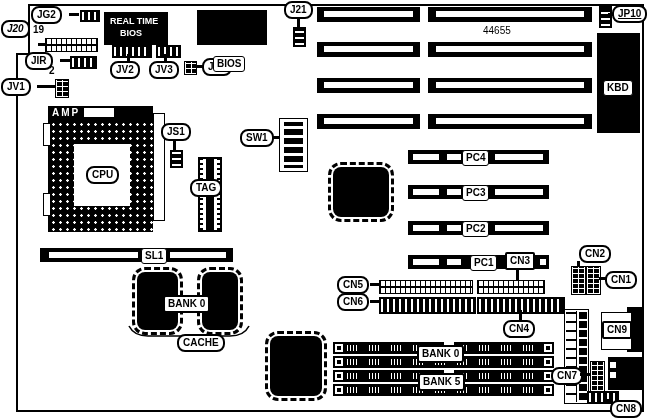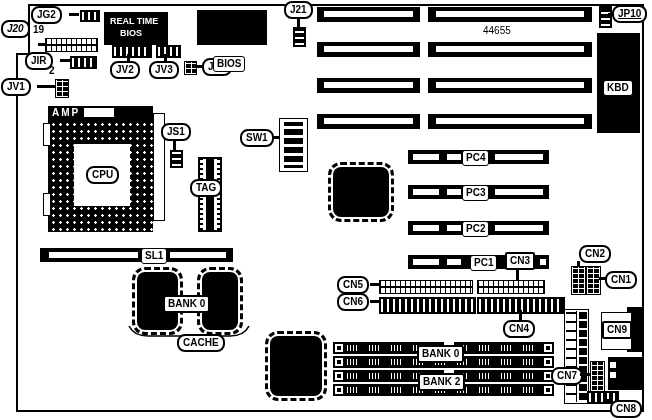--- a/index.html
+++ b/index.html
@@ -229,21 +229,21 @@
     <div class="simm-key"></div>
     <div class="latch" style="right:2px;"></div>
   </div>
   <div class="simm" style="left:333px;top:384px;width:221px;height:12px;">
     <div class="latch" style="left:2px;"></div>
     <div class="simm-pins"></div>
     <div class="simm-key"></div>
     <div class="latch" style="right:2px;"></div>
   </div>
   <div class="blk-lbl" style="left:417px;top:345px;border-width:2px;z-index:7;">BANK 0</div>
-  <div class="blk-lbl" style="left:418px;top:373px;border-width:2px;z-index:7;">BANK 2</div>
+  <div class="blk-lbl" style="left:418px;top:373px;border-width:2px;z-index:7;">BANK 5</div>
 
   <div class="lbl" style="left:579px;top:245px;">CN2</div>
   <div class="ln" style="left:577px;top:261px;width:3px;height:6px;"></div>
   <div class="pin-grid" style="left:571px;top:266px;width:13px;height:27px;"></div>
   <div class="pin-grid" style="left:586px;top:266px;width:13px;height:27px;"></div>
   <div class="ln" style="left:599px;top:277px;width:7px;height:3px;"></div>
   <div class="lbl" style="left:605px;top:271px;">CN1</div>
 
   <div class="blk" style="left:627px;top:307px;width:16px;height:45px;"></div>
   <div class="win" style="left:601px;top:312px;width:29px;height:36px;border:1px solid #000;"></div>

